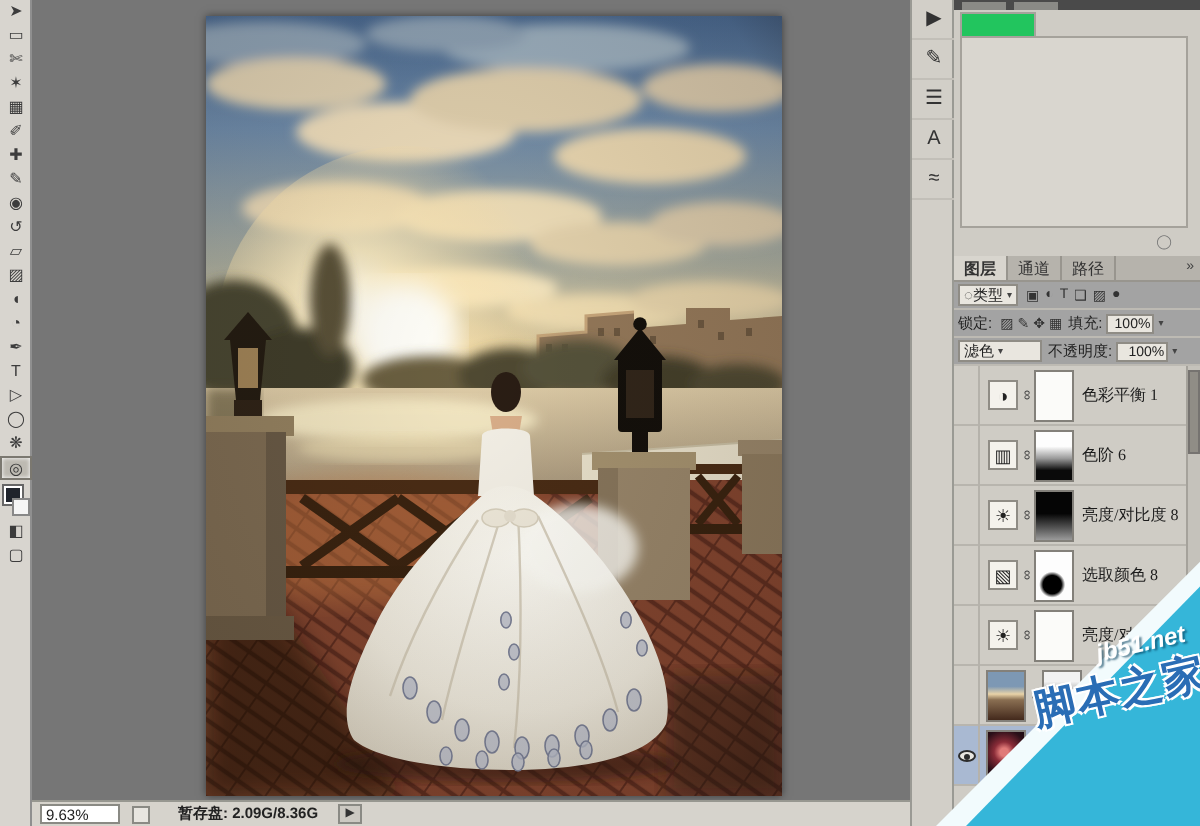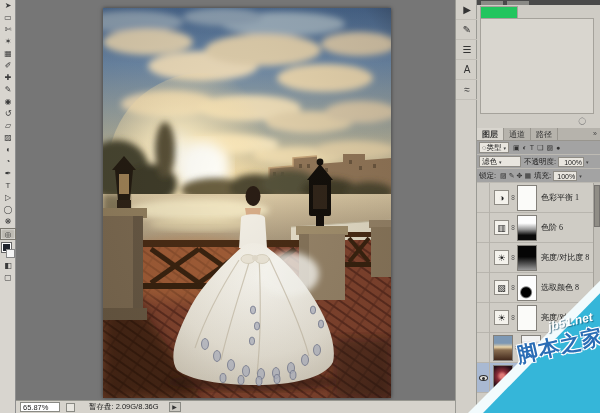--- a/index.html
+++ b/index.html
@@ -25,21 +25,21 @@
   #photo svg { display:block; }
 
   
   #statusbar { position:absolute; left:16px; top:400px; width:439px; height:13px;
     background:#d6d3cc; border-top:1px solid #979790; font-size:8px; color:#222;
     display:flex; align-items:center; }
   #zoom-box { width:40px; height:10px; margin-left:4px; background:#fff;
     border:1px solid #8a8a84; font-size:7.5px; line-height:9px; padding-left:2px; }
   #status-doc-icon { width:9px; height:9px; margin-left:6px; border:1px solid #8a8a84;
     background:#e8e6e0; }
-  #scratch { margin-left:14px; font-size:7.5px; }
+  #scratch { margin-left:14px; font-size:7.5px;font-weight:bold; }
   #status-arrow { margin-left:10px; width:12px; height:10px; border:1px solid #8a8a84;
     background:#ccc9c2; font-size:6px; line-height:9px; text-align:center; color:#333; }
 
   
   #collapsed { position:absolute; left:455px; top:0; width:22px; height:413px;
     background:#d2cfc8; border-left:1px solid #9a9a94; border-right:1px solid #9a9a94; }
   .cp-icon { width:22px; height:20px; text-align:center; font-size:10px; line-height:20px;
     color:#333; border-bottom:1px solid #c2bfb8; cursor:pointer; }
 
   
@@ -328,21 +328,21 @@
           <ellipse cx="210" cy="302" rx="2.6" ry="4"></ellipse>
         <ellipse cx="218" cy="316" rx="2.6" ry="4"></ellipse>
       </g>
 
       <rect x="0" y="0" width="288" height="390" fill="url(#vig)"></rect>
     </svg>
   </div>
 </div>
 
 <div id="statusbar">
-  <div id="zoom-box">65.87%</div>
+  <div id="zoom-box">9.63%</div>
   <div id="status-doc-icon"></div>
   <div id="scratch">暂存盘: 2.09G/8.36G</div>
   <div id="status-arrow">▶</div>
 </div>
 
 <div id="collapsed">
   <div class="cp-icon">▶</div>
   <div class="cp-icon">✎</div>
   <div class="cp-icon">☰</div>
   <div class="cp-icon">A</div>
@@ -379,42 +379,42 @@
         <span>▣</span>
         <span>◐</span>
         <span>T</span>
         <span>❑</span>
         <span>▨</span>
         <span>●</span>
       </div>
     </div>
 
     <div class="panel-row">
-      <div class="mini-drop" style="width:42px">
-        <span>滤色</span>
-        <span class="drop-arrow">▾</span>
-      </div>
-      <span class="tiny-label">不透明度:</span>
-      <div class="pct-box">100%</div>
-      <span class="drop-arrow">▾</span>
-    </div>
-
-    <div class="panel-row">
       <span>锁定:</span>
       <div class="mini-icons" style="gap:2px">
         <span>▨</span>
         <span>✎</span>
         <span>✥</span>
         <span>▦</span>
       </div>
       <span class="tiny-label">填充:</span>
       <div class="pct-box" style="width:24px">100%</div>
       <span class="drop-arrow">▾</span>
     </div>
 
+    <div class="panel-row">
+      <div class="mini-drop" style="width:42px">
+        <span>滤色</span>
+        <span class="drop-arrow">▾</span>
+      </div>
+      <span class="tiny-label">不透明度:</span>
+      <div class="pct-box">100%</div>
+      <span class="drop-arrow">▾</span>
+    </div>
+
     <div id="layer-list">
 
       <div class="lrow">
         <div class="eye-cell"></div>
         <div class="adj-icon">◑</div>
         <span class="link-glyph">∞</span>
         <div class="mask-thumb mask-white"></div>
         <span class="lname">色彩平衡 1</span>
       </div>
 

